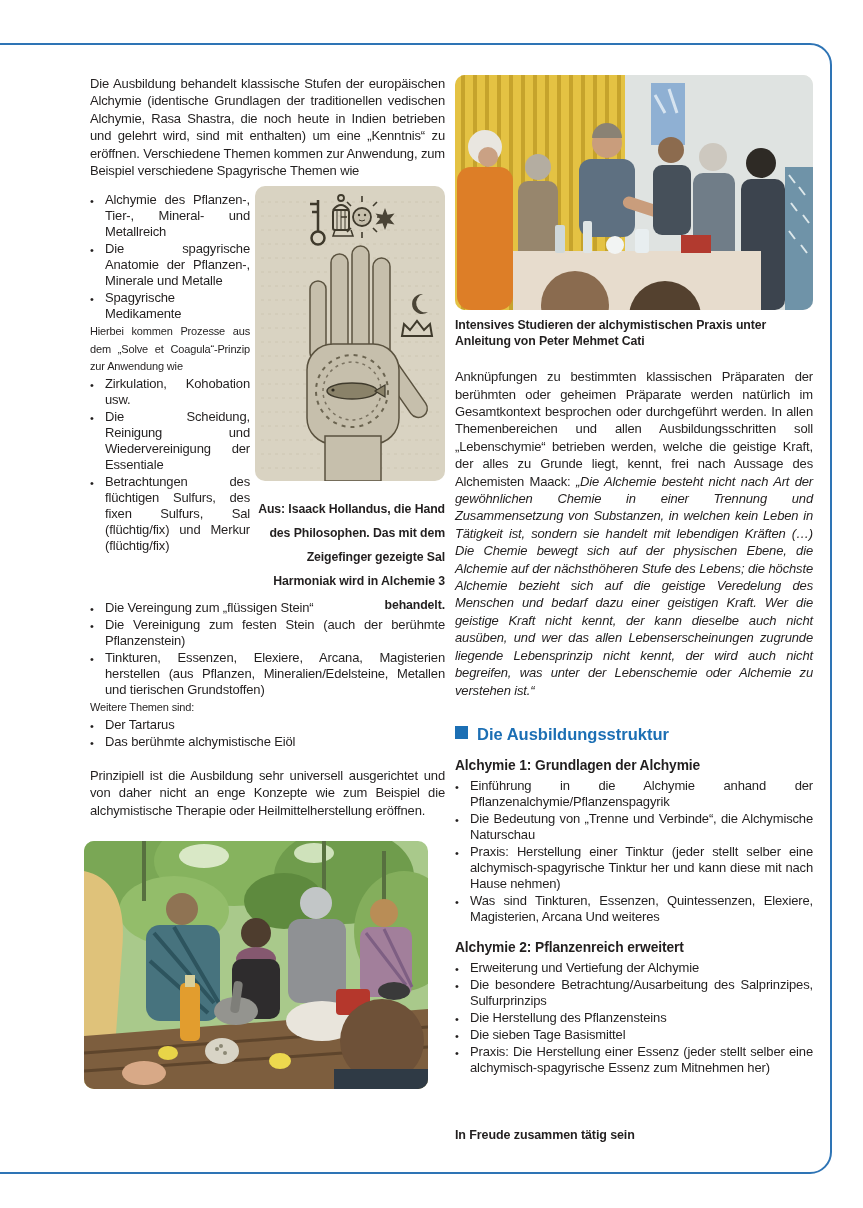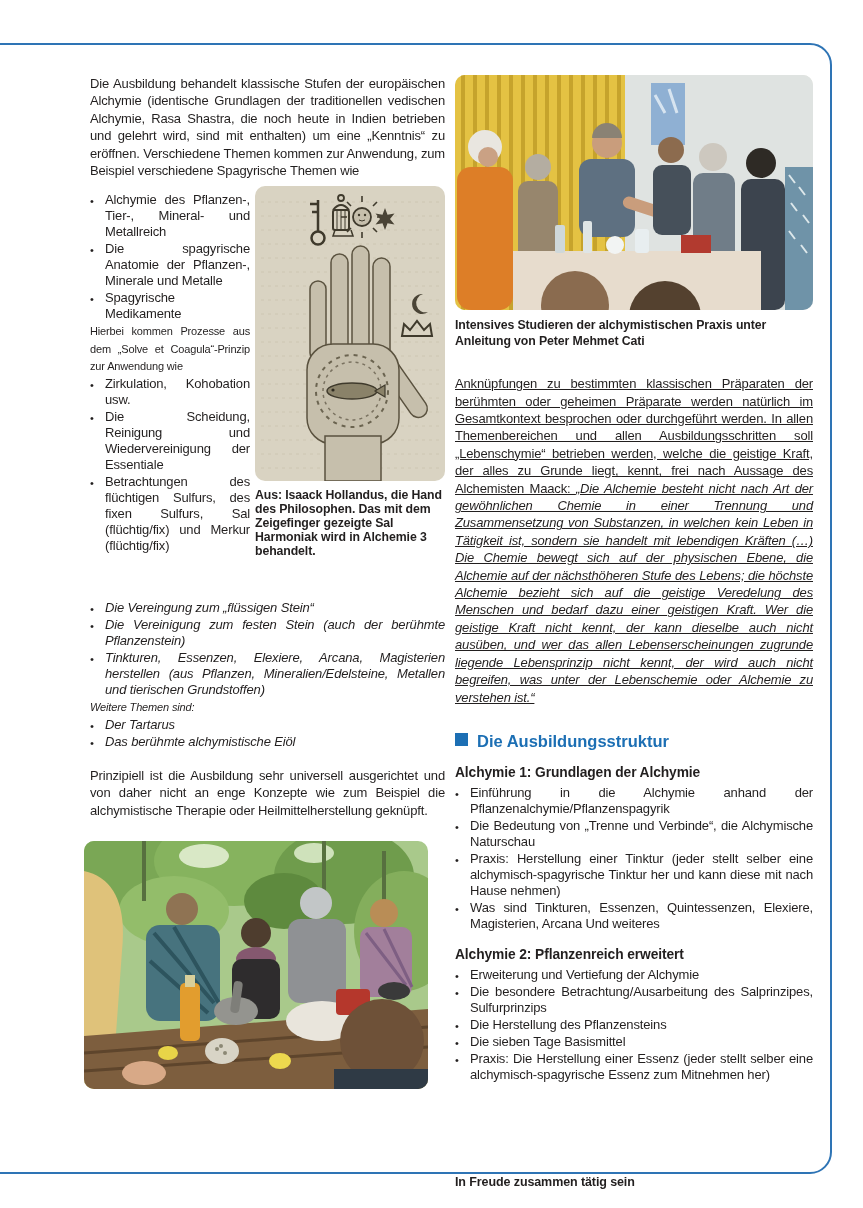--- a/index.html
+++ b/index.html
@@ -16,35 +16,35 @@
   .col-right{position:absolute;left:455px;top:75px;width:358px;height:1065px;}
   .body-p{font-size:13px;line-height:17.4px;text-align:justify;margin:0;letter-spacing:-0.15px;}
   .bullet{display:flex;font-size:13px;line-height:16px;letter-spacing:-0.15px;margin:0 0 1px 0;}
   .dot{flex:0 0 15px;width:15px;}
   .dot::before{content:"\2022";font-size:11px;position:relative;top:1px;}
   .btext{flex:1;text-align:justify;}
   .topics{position:relative;min-height:402px;margin-top:13px;}
   .narrow{width:160px;}
   .handfig{position:absolute;top:-6px;right:0;width:190px;margin:0;}
   .handfig svg{display:block;border-radius:10px;}
-  .figcap{font-weight:bold;font-size:12.3px;line-height:14px;margin-top:7px;letter-spacing:-0.1px;text-align:left;}
+  .figcap{font-weight:bold;font-size:12.3px;line-height:24px;margin-top:16px;letter-spacing:-0.1px;text-align:right;}
   .photo{border-radius:10px;overflow:hidden;line-height:0;margin:0;}
   .photo svg{display:block;}
   .photo-left{margin-top:22px;margin-left:-6px;width:344px;}
   .photocap{font-weight:bold;font-size:12.3px;line-height:15.6px;margin-top:8px;letter-spacing:-0.1px;}
-  .main-para{margin-top:26px;text-decoration:underline;}
+  .main-para{margin-top:19px;}
   .quote{font-style:italic;}
   .section-head{display:flex;align-items:flex-start;gap:9px;margin:26px 0 12px 0;}
   .sq{width:13px;height:13px;background:#1c6fb4;flex:none;margin-top:1px;}
   .section-title{color:#1c6fb4;font-weight:bold;font-size:16.5px;line-height:18px;}
   .mod-title{font-weight:bold;font-size:13.8px;letter-spacing:-0.1px;margin:15px 0 5px 0;}
-  .wide-sec{margin-top:6px;font-style:italic;}
+  .wide-sec{margin-top:6px;}
   .plain-line{font-size:11px;line-height:17.4px;letter-spacing:-0.15px;}
   .closing{margin-top:17px;}
-  .footer-note{position:absolute;left:0;top:1100px;font-weight:bold;font-size:12.5px;letter-spacing:-0.1px;}
+  .footer-note{position:absolute;left:0;top:1053px;font-weight:bold;font-size:12.5px;letter-spacing:-0.1px;}
 </style>
 </head>
 <body>
 
 <div class="page-border"></div>
 
 <div class="col-left">
   <p class="body-p">Die Ausbildung behandelt klassische Stufen der europäischen Alchymie (identische Grundlagen der traditionellen vedischen Alchymie, Rasa Shastra, die noch heute in Indien betrieben und gelehrt wird, sind mit enthalten) um eine „Kenntnis“ zu eröffnen. Verschiedene Themen kommen zur Anwendung, zum Beispiel verschiedene Spagyrische Themen wie</p>
 
   <div class="topics">
@@ -145,21 +145,21 @@
     <div class="bullet">
         <span class="dot"></span>
         <span class="btext">Der Tartarus</span>
       </div>
     <div class="bullet">
         <span class="dot"></span>
         <span class="btext">Das berühmte alchymistische Eiöl</span>
       </div>
   </div>
 
-  <p class="body-p closing">Prinzipiell ist die Ausbildung sehr universell ausgerichtet und von daher nicht an enge Konzepte wie zum Beispiel die alchymistische Therapie oder Heilmittelherstellung geknüpft.</p>
+  <p class="body-p closing">Prinzipiell ist die Ausbildung sehr universell ausgerichtet und von daher nicht an enge Konzepte wie zum Beispiel die alchymistische Therapie oder Heilmittelherstellung eröffnen.</p>
 
   <figure class="photo photo-left">
     <svg viewBox="0 0 344 248" width="344" height="248">
       <rect width="344" height="248" fill="#a9c98b"></rect>
       <ellipse cx="40" cy="30" rx="60" ry="40" fill="#7aa755"></ellipse>
         <ellipse cx="150" cy="20" rx="80" ry="45" fill="#86b35e"></ellipse>
       <ellipse cx="260" cy="35" rx="70" ry="48" fill="#6f9c4c"></ellipse>
         <ellipse cx="320" cy="90" rx="50" ry="60" fill="#84ae5c"></ellipse>
       <ellipse cx="90" cy="70" rx="55" ry="35" fill="#93bd6a"></ellipse>
         <ellipse cx="200" cy="60" rx="40" ry="28" fill="#5e8a3e"></ellipse>

